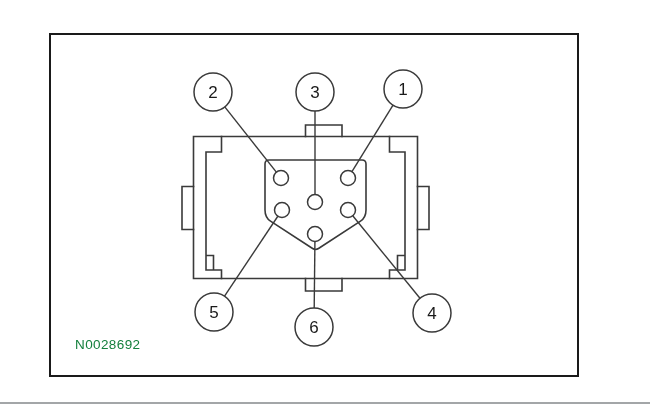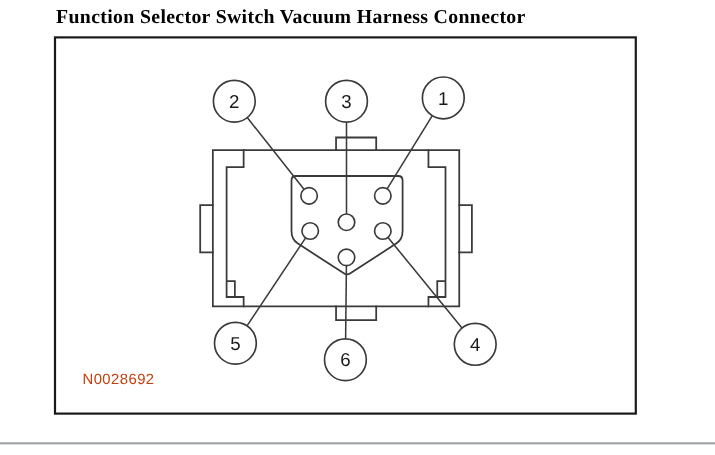--- a/index.html
+++ b/index.html
@@ -45,21 +45,21 @@
     width: 650px;
     height: 414px;
     pointer-events: none;
   }
   .figure-id {
     position: absolute;
     left: 75px;
     top: 337px;
     font-family: "Liberation Sans", sans-serif;
     font-size: 13.5px;
-    color: #c2410c;
+    color: #15803d;
     letter-spacing: 0.4px;
   }
   .bottom-divider {
     position: absolute;
     left: 0;
     top: 402px;
     width: 650px;
     height: 2px;
     background: #a3a6a8;
   }
@@ -67,21 +67,20 @@
     font-family: "Liberation Sans", sans-serif;
     font-size: 17px;
     fill: #1a1a1a;
   }
 </style>
 </head>
 <body>
 
 <div class="page">
 
-  <h1 class="title">Function Selector Switch Vacuum Harness Connector</h1>
 
   <div class="figure-box"></div>
 
   <svg class="diagram-svg" viewBox="0 0 650 414" xmlns="http://www.w3.org/2000/svg">
 
     <g id="body-layer" fill="none" stroke="#3a3a3a" stroke-width="1.6" stroke-linejoin="miter" stroke-linecap="square">
       <path class="art" d="M193.5,136.5 H417.5 V278.5 H193.5 Z" stroke="#3a3a3a"></path>
       <path class="art" d="M305.5,136.5 V125 H342 V136.5" stroke="#3a3a3a"></path>
       <path class="art" d="M305.5,278.5 V291 H342 V278.5" stroke="#3a3a3a"></path>
       <path class="art" d="M193.5,186.5 H182 V229.5 H193.5" stroke="#3a3a3a"></path>

